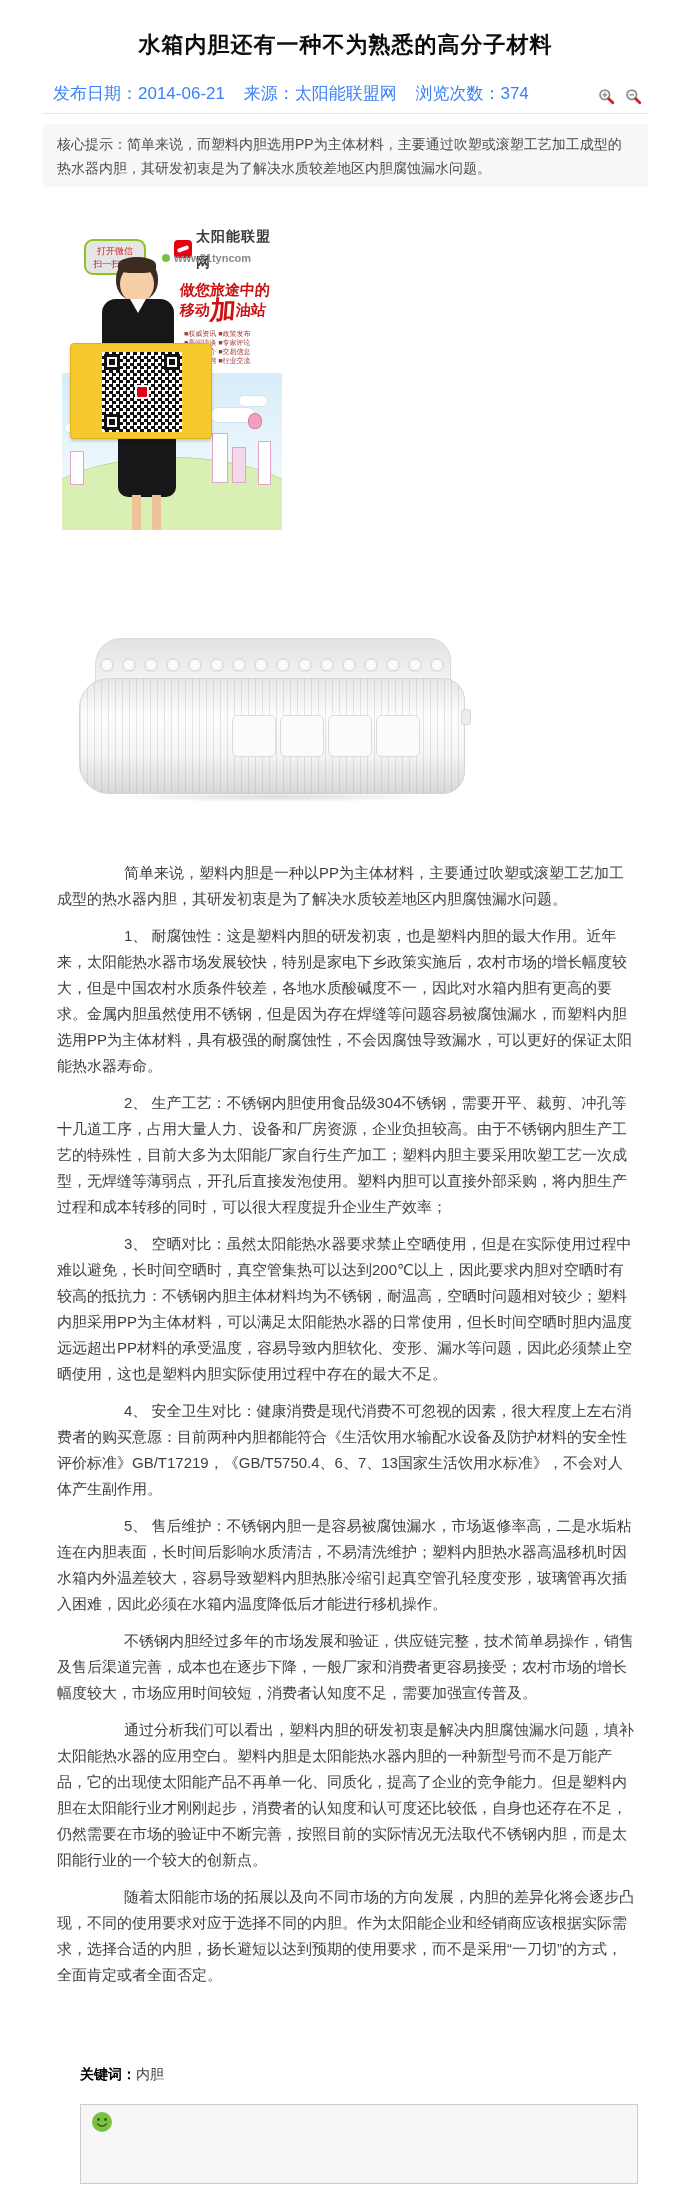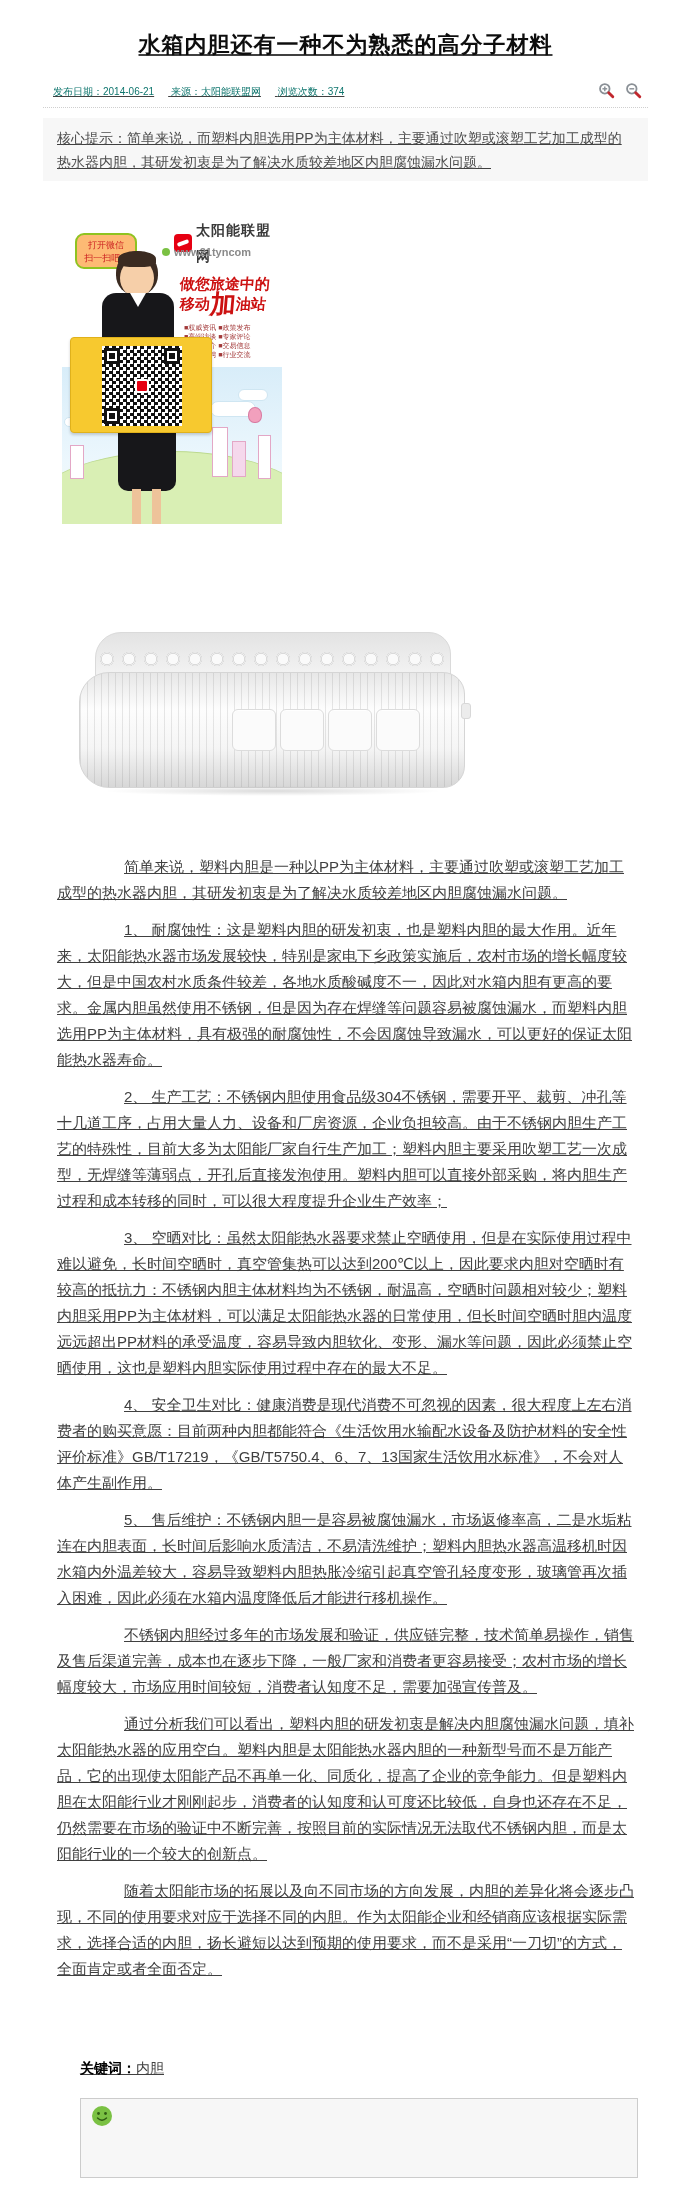--- a/index.html
+++ b/index.html
@@ -2,30 +2,29 @@
 <html><head>
 <meta charset="utf-8">
 <style>
   * { margin:0; padding:0; box-sizing:border-box; }
   html,body { background:#ffffff; }
   .page {
     position:relative; width:641px; height:2204px; margin:0 auto;
     background:#ffffff; overflow:hidden;
     font-family:"Liberation Sans","DejaVu Sans",sans-serif;
     color:#404040;
-    text-decoration:underline;
   }
   
   .title {
     margin:30px 30px 0; text-align:center;
     font-size:22px; font-weight:bold; color:#0d0d0d; letter-spacing:1px;
   }
   .meta-row {
     display:flex; justify-content:space-between; align-items:flex-end;
-    margin:22px 24px 0 28px; font-size:10px; color:#0f766e;
+    margin:22px 24px 0 28px; font-size:17px; color:#3b82f6;
   }
   .meta-left span { margin-right:14px; }
   .zoom-icons { display:flex; gap:10px; }
   .zoom-icons svg { display:block; cursor:pointer; }
   .dotted-sep { margin:8px 18px 0; border-bottom:1px dotted #cfcfcf; }
   
   .core-tip {
     margin:10px 18px 0; background:#f7f7f7; padding:8px 14px 7px;
     font-size:14px; line-height:24px; color:#4c4c4c;
   }
@@ -57,22 +56,22 @@
   
   .promo-logo { position:absolute; left:112px; top:28px; display:flex; align-items:center; gap:4px; }
   .logo-mark { width:18px; height:18px; background:#e60012; border-radius:4px; position:relative; flex:0 0 auto; }
   .logo-mark::after { content:""; position:absolute; left:3px; top:7px; width:12px; height:4px;
     background:#ffffff; border-radius:3px; transform:rotate(-20deg); }
   .promo-logo b { font-size:14px; color:#3a3a3a; letter-spacing:1px; }
   .promo-url { position:absolute; left:100px; top:50px; display:flex; align-items:center; gap:4px; }
   .url-dot { width:8px; height:8px; border-radius:50%; background:#7ac143; }
   .promo-url span { font-size:11px; font-weight:bold; color:#8a8a8a; }
   
-  .bubble { position:absolute; left:13px; top:44px; width:62px; height:36px;
-    background:#fdba74; border:2px solid #8fc320; border-radius:9px;
+  .bubble { position:absolute; left:22px; top:44px; width:62px; height:36px;
+    background:#e5e5e5; border:2px solid #8fc320; border-radius:9px;
     font-size:9px; line-height:13px; color:#cc2222; text-align:center; padding-top:4px; }
   .bubble::after { content:""; position:absolute; right:-8px; bottom:-2px; width:10px; height:10px;
     background:#ffffff; border-right:2px solid #8fc320; border-bottom:2px solid #8fc320;
     transform:rotate(-15deg) skew(-20deg); }
   
   .hair { position:absolute; left:54px; top:62px; width:42px; height:44px; background:#3b2b21; border-radius:50% 50% 45% 45%; }
   .head { position:absolute; left:58px; top:70px; width:34px; height:38px; background:#f6cfa9; border-radius:50%; }
   .fringe { position:absolute; left:56px; top:62px; width:38px; height:16px; background:#3b2b21; border-radius:50% 50% 30% 30%; }
   .suit { position:absolute; left:40px; top:104px; width:72px; height:52px; background:#17171a; border-radius:14px 14px 4px 4px; }
   .collar { position:absolute; left:68px; top:104px; width:0; height:0;

